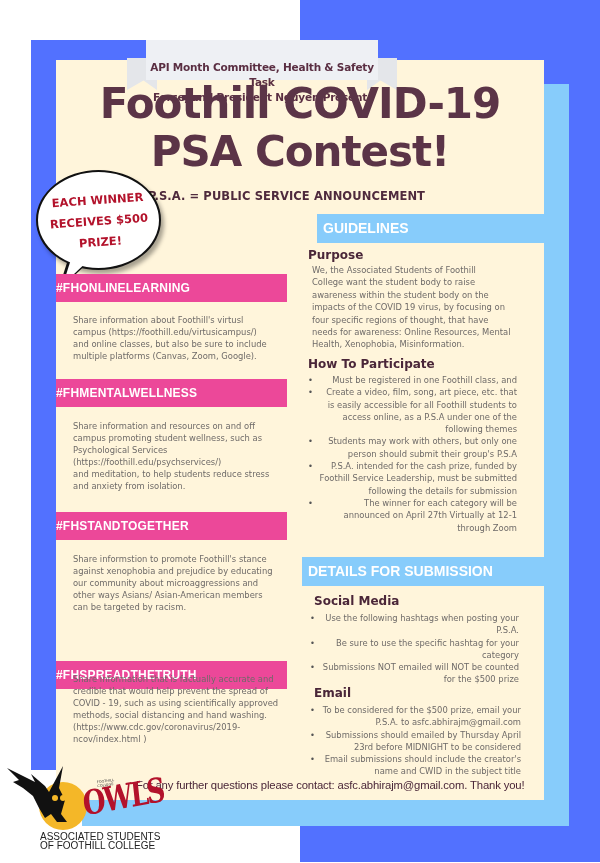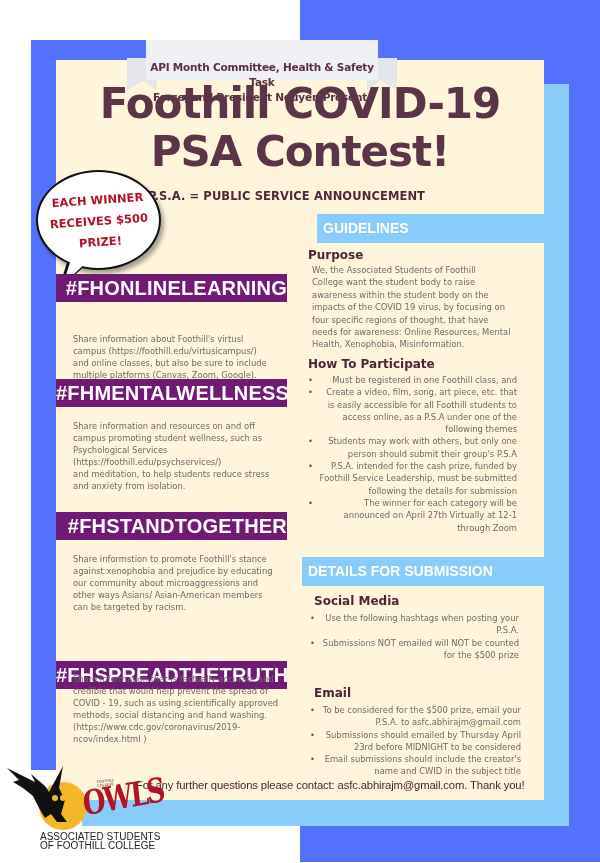--- a/index.html
+++ b/index.html
@@ -28,22 +28,22 @@
   .bubble { position: absolute; left: 36px; top: 170px; width: 125px; height: 100px; border-radius: 50%;
             background: #fff; border: 2.5px solid #111; box-shadow: 3px 4px 4px rgba(0,0,0,0.35); }
   .bubble-tail { position: absolute; left: 58px; top: 255px; width: 38px; height: 36px; background: #111;
                  clip-path: polygon(30% 0, 100% 0, 0 100%); }
   .bubble-tail-in { position: absolute; left: 63px; top: 256px; width: 30px; height: 30px; background: #fff;
                     clip-path: polygon(30% 0, 100% 0, 0 95%); }
   .bubble-text { position: absolute; left: 40px; top: 190px; width: 118px; text-align: center; color: #b3122b;
                  font-family: "DejaVu Sans", sans-serif; font-weight: bold; font-size: 11.5px; line-height: 21px;
                  transform: rotate(-4deg); }
 
-  .hash { position: absolute; left: 56px; width: 231px; height: 28px; background: #701a75; color: #fff;
-          font-family: "Liberation Sans", sans-serif; font-weight: bold; font-size: 20px; text-align: right;
+  .hash { position: absolute; left: 56px; width: 231px; height: 28px; background: #ec4899; color: #fff;
+          font-family: "Liberation Sans", sans-serif; font-weight: bold; font-size: 12px; text-align: left;
           line-height: 28px; letter-spacing: 0.2px; }
   .hash-body { position: absolute; left: 73px; width: 215px; color: #6e6a68; font-family: "DejaVu Sans", sans-serif;
                font-size: 8.4px; line-height: 12px; }
 
   .sec { position: absolute; left: 302px; width: 242px; height: 29px; background: #87ccfb; color: #fff;
          font-family: "Liberation Sans", sans-serif; font-weight: bold; font-size: 14px; line-height: 29px;
          padding-left: 6px; }
   .sub { position: absolute; color: #4a2638; font-family: "DejaVu Sans", sans-serif; font-weight: bold; font-size: 12px; }
   .para { position: absolute; color: #6e6a68; font-family: "DejaVu Sans", sans-serif; font-size: 8.4px; line-height: 12.4px; }
   ul.list { position: absolute; list-style: none; color: #6e6a68; font-family: "DejaVu Sans", sans-serif;
@@ -86,21 +86,21 @@
 <div class="bubble-tail"></div>
 <div class="bubble"></div>
 <div class="bubble-tail-in"></div>
 <div class="bubble-text">
   <div>EACH WINNER</div>
   <div>RECEIVES $500</div>
   <div>PRIZE!</div>
 </div>
 
 <div class="hash" style="top:274px;">#FHONLINELEARNING</div>
-<div class="hash-body" style="top:314px;margin-top:19px;">
+<div class="hash-body" style="top:314px;">
   <div>Share information about Foothill's virtusl</div>
   <div>campus (https://foothill.edu/virtusicampus/)</div>
   <div>and online classes, but also be sure to include</div>
   <div>multiple platforms (Canvas, Zoom, Google).</div>
 </div>
 
 <div class="hash" style="top:379px;">#FHMENTALWELLNESS</div>
 <div class="hash-body" style="top:420px;">
   <div>Share information and resources on and off</div>
   <div>campus promoting student wellness, such as</div>
@@ -147,20 +147,21 @@
   <li>Create a video, film, song, art piece, etc. that is easily accessible for all Foothill students to access online, as a P.S.A under one of the following themes</li>
   <li>Students may work with others, but only one person should submit their group's P.S.A</li>
   <li>P.S.A. intended for the cash  prize, funded by Foothill Service Leadership, must be submitted following the details for submission</li>
   <li>The winner for each category will be announced on April 27th Virtually at 12-1 through Zoom</li>
 </ul>
 
 <div class="sec" style="top:557px; left:302px;">DETAILS FOR SUBMISSION</div>
 <div class="sub" style="left:314px; top:594px;">Social Media</div>
 <ul class="list" style="left:309px; top:612px; width:210px;">
   <li>Use the following hashtags when posting your P.S.A.</li>
+  <li>Be sure to use the specific hashtag for your category</li>
   <li>Submissions NOT emailed will NOT be counted for the $500 prize</li>
 </ul>
 <div class="sub" style="left:314px; top:686px;">Email</div>
 <ul class="list" style="left:309px; top:704px; width:212px;">
   <li>To be considered for the $500 prize, email your P.S.A. to asfc.abhirajm@gmail.com</li>
   <li>Submissions should emailed by Thursday April 23rd before  MIDNIGHT to be considered</li>
   <li>Email submissions should include the creator's name and CWID in the subject title</li>
 </ul>
 
 <div class="contact">For any further questions please contact: asfc.abhirajm@gmail.com. Thank you!</div>

